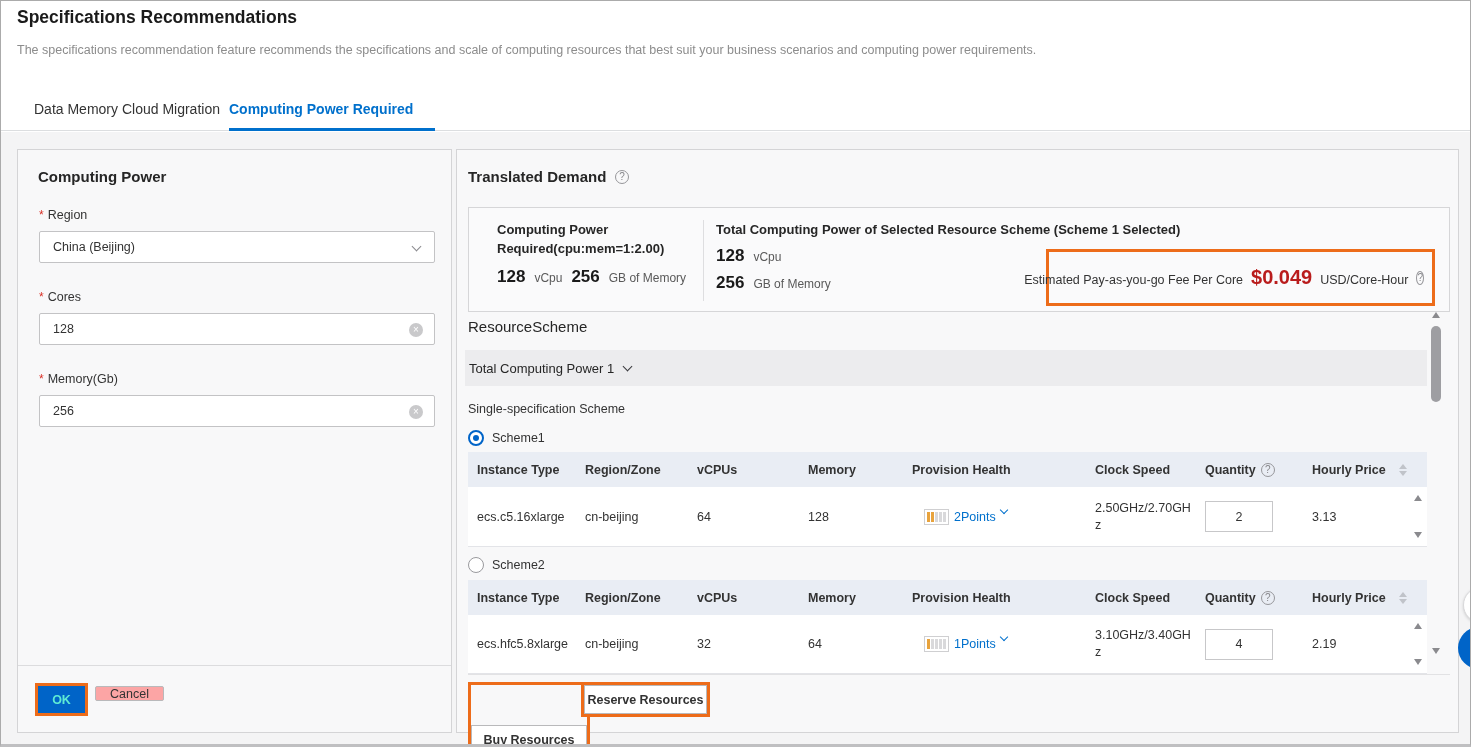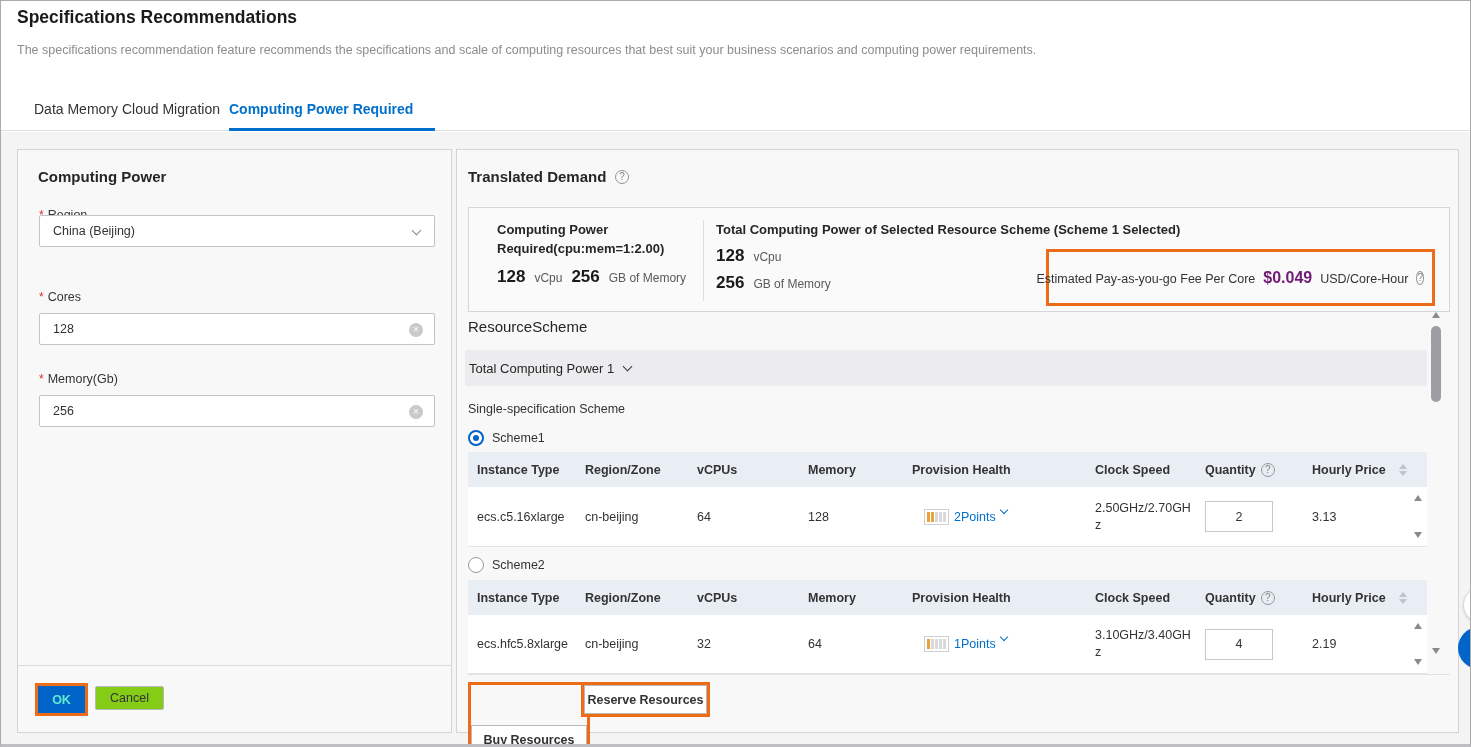--- a/index.html
+++ b/index.html
@@ -36,39 +36,39 @@
   .ctl input { border:0; outline:0; width:100%; font:inherit; color:inherit; background:transparent; }
   .chev { display:inline-block; width:7px; height:7px; border-right:1.5px solid #8a8a8e; border-bottom:1.5px solid #8a8a8e; transform:rotate(45deg); }
   .ctl .chev { position:absolute; right:14px; top:11px; }
   .clear-ic { position:absolute; right:11px; top:9px; width:14px; height:14px; border-radius:50%; background:#c9c9cb; color:#fff;
               font-size:10px; line-height:14px; text-align:center; cursor:pointer; }
   .left-footer-line { position:absolute; left:0; top:515px; width:100%; border-top:1px solid #dcdcde; }
   .annot { border:3px solid #ed6c1a; }
   #ok-annot { position:absolute; left:17px; top:533px; }
   .btn { display:flex; align-items:center; justify-content:center; font-size:12.5px; cursor:pointer; }
   #ok-btn { width:47px; height:27px; background:#0064c8; color:#5eead4; font-weight:bold; }
-  #cancel-btn { position:absolute; left:77px; top:536px; width:69px; height:24px; background:#84cc16; border:1px solid #b9b9bb; border-radius:2px; color:#333; }
+  #cancel-btn { position:absolute; left:77px; top:536px; width:69px; height:15px; background:#fca5a5; border:1px solid #b9b9bb; border-radius:2px; color:#333; }
 
   
   #right-card .card-title { position:absolute; left:11px; top:18px; }
   .help-ic { display:inline-block; width:14px; height:14px; border:1px solid #96969a; border-radius:50%;
              color:#86868a; font-size:10px; line-height:12px; text-align:center; font-weight:normal; cursor:pointer; }
   #demand-help { position:absolute; left:158px; top:20px; }
   .demand-box { position:absolute; left:11px; top:57px; width:982px; height:105px; background:#fafafb; border:1px solid #d6d6d8; }
   .db-left { position:absolute; left:28px; top:12px; }
   .db-title { font-size:13px; font-weight:bold; color:#262626; line-height:19px; }
   .num-row { display:flex; align-items:baseline; gap:9px; margin-top:9px; }
   .num-lg { font-size:17px; font-weight:bold; color:#1a1a1a; }
   .unit { font-size:12px; color:#595959; }
   .vdiv { position:absolute; left:234px; top:12px; height:81px; border-left:1px solid #dedee0; }
   .db-mid { position:absolute; left:247px; top:12px; }
   .db-mid .num-row { margin-top:7px; }
   #price-annot { position:absolute; left:577px; top:41px; width:389px; height:57px; display:flex; flex-direction:column; justify-content:center; gap:3px; padding:0 8px; background:transparent; }
   .price-line { display:flex; align-items:baseline; justify-content:flex-end; gap:8px; font-size:12.5px; color:#333; white-space:nowrap; }
-  .price-val { color:#701a75; font-weight:bold; font-size:16px; }
+  .price-val { color:#b91c1c; font-weight:bold; font-size:20px; }
   .price-line .help-ic { align-self:center; }
 
   
   .rs-title { position:absolute; left:11px; top:168px; font-size:15px; color:#262626; }
   .graybar { position:absolute; left:8px; top:200px; width:962px; height:36px; background:#ececee; display:flex; align-items:center; gap:10px; padding-left:4px; font-size:13px; color:#262626; cursor:pointer; }
   .graybar .chev { border-color:#3a3a3e; }
   .rs-sub { position:absolute; left:11px; top:252px; font-size:12.5px; color:#333; }
   .radio-row { position:absolute; left:11px; display:flex; align-items:center; gap:8px; font-size:12.5px; color:#333; cursor:pointer; }
   .radio-on { width:16px; height:16px; border-radius:50%; border:2px solid #0064c8; background:#fff; position:relative; }
   .radio-on::after { content:""; position:absolute; left:3px; top:3px; width:6px; height:6px; border-radius:50%; background:#0064c8; }
@@ -128,21 +128,21 @@
 </div>
 
 <div class="content-bg"></div>
 
 <div class="card" id="left-card">
   <div class="card-title">Computing Power</div>
 
   <div class="fld-label" style="top:58px;">
     <span class="asterisk">*</span><span>Region</span>
   </div>
-  <div class="ctl" style="top:65px;">
+  <div class="ctl" style="top:81px;">
     <span>China (Beijing)</span>
     <span class="chev"></span>
   </div>
 
   <div class="fld-label" style="top:140px;">
     <span class="asterisk">*</span><span>Cores</span>
   </div>
   <div class="ctl" style="top:163px;">
     <input value="128" style="">
     <span class="clear-ic">×</span>

